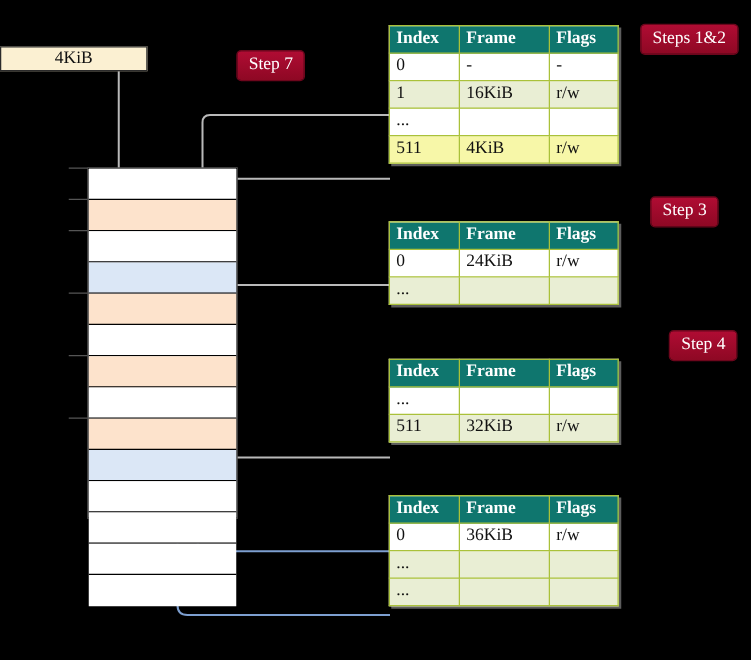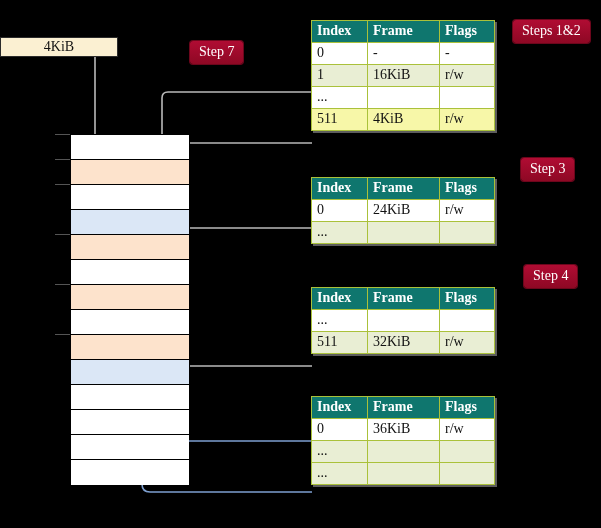--- a/index.html
+++ b/index.html
@@ -167,21 +167,21 @@
 
 <div class="step-badge" style="left:190px; top:41px;">
   <span>Step 7</span>
 </div>
 <div class="step-badge" style="left:513px; top:20px;font-family:Liberation Serif, serif;">
   <span>Steps 1&amp;2</span>
 </div>
 <div class="step-badge" style="left:521px; top:158px;">
   <span>Step 3</span>
 </div>
-<div class="step-badge" style="left:524px; top:265px;text-align:right;">
+<div class="step-badge" style="left:536px; top:265px;text-align:right;">
   <span>Step 4</span>
 </div>
 
 <div class="mem-col" id="mem-col">
     <div class="mem-row" style="top: 0px;"></div>
     <div class="mem-row orange" style="top: 25px;"></div>
     <div class="mem-row" style="top: 50px;"></div>
     <div class="mem-row blue" style="top: 75px;"></div>
     <div class="mem-row orange" style="top: 100px;"></div>
     <div class="mem-row" style="top: 125px;"></div>

